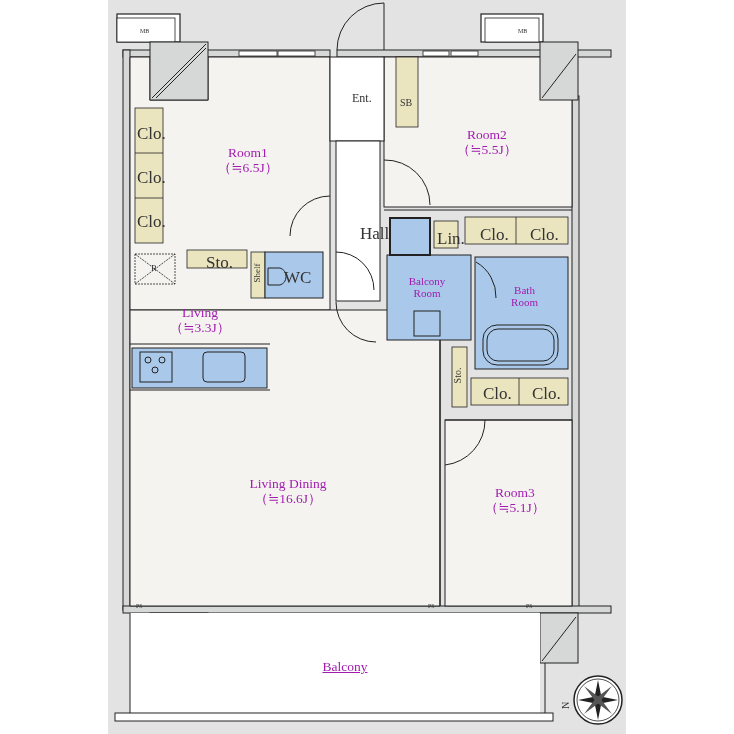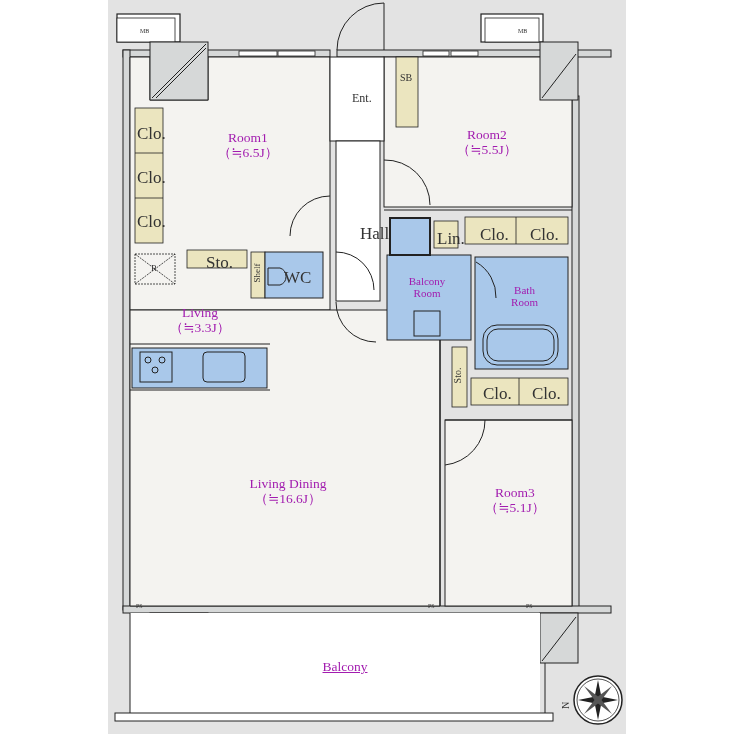--- a/index.html
+++ b/index.html
@@ -140,21 +140,21 @@
   <g transform="translate(598,700)">
     <circle r="24" fill="#fff" stroke="#222" stroke-width="1.5"></circle>
     <circle r="21" fill="none" stroke="#222" stroke-width="0.8"></circle>
     <polygon points="-20,0 0,-4 20,0 0,4" fill="#222"></polygon>
     <polygon points="0,-20 4,0 0,20 -4,0" fill="#222"></polygon>
     <polygon points="-14,-14 2,-2 14,14 -2,2" fill="#555"></polygon>
     <polygon points="14,-14 2,2 -14,14 -2,-2" fill="#555"></polygon>
   </g>
 </svg>
 
-<div class="lbl" style="left:213px;top:131px;width:70px;">
+<div class="lbl" style="left:213px;top:146px;width:70px;">
   <span class="n">Room1</span>
   <span class="s">（≒6.5J）</span>
 </div>
 <div class="lbl" style="left:447px;top:128px;width:80px;">
   <span class="n">Room2</span>
   <span class="s">（≒5.5J）</span>
 </div>
 <div class="lbl" style="left:475px;top:486px;width:80px;">
   <span class="n">Room3</span>
   <span class="s">（≒5.1J）</span>
@@ -180,21 +180,21 @@
 </div>
 <div class="lbl" style="left:502px;top:284px;width:45px;font-size:11px;">
   <span style="display:block">Bath</span>
   <span style="display:block">Room</span>
 </div>
 
 <div class="small" style="left:137px;top:124px;">Clo.</div>
 <div class="small" style="left:137px;top:168px;">Clo.</div>
 <div class="small" style="left:137px;top:212px;">Clo.</div>
 <div class="small" style="left:206px;top:253px;">Sto.</div>
-<div class="small" style="left:400px;top:72px;font-size:10px;">SB</div>
+<div class="small" style="left:400px;top:97px;font-size:10px;">SB</div>
 <div class="small" style="left:437px;top:229px;">Lin.</div>
 <div class="small" style="left:480px;top:225px;">Clo.</div>
 <div class="small" style="left:530px;top:225px;">Clo.</div>
 <div class="small" style="left:483px;top:384px;">Clo.</div>
 <div class="small" style="left:532px;top:384px;">Clo.</div>
 <div class="small" style="left:450px;top:370px;transform:rotate(-90deg);font-size:10px;">Sto.</div>
 <div class="small" style="left:247px;top:268px;transform:rotate(-90deg);font-size:9px;">Shelf</div>
 <div class="small" style="left:151px;top:263px;font-size:9px;">R</div>
 <div class="tiny" style="left:140px;top:28px;">MB</div>
 <div class="tiny" style="left:518px;top:28px;">MB</div>

